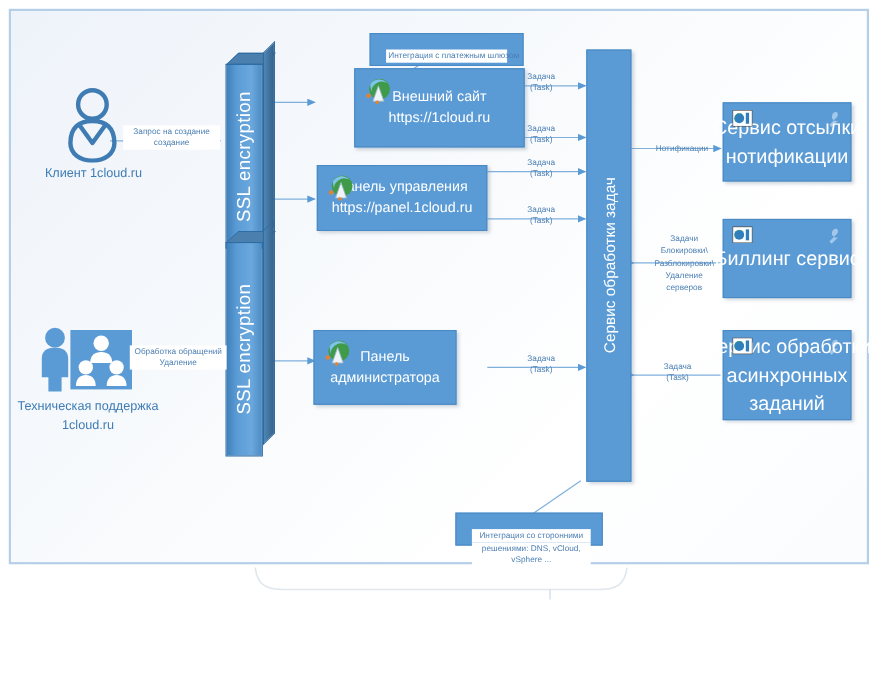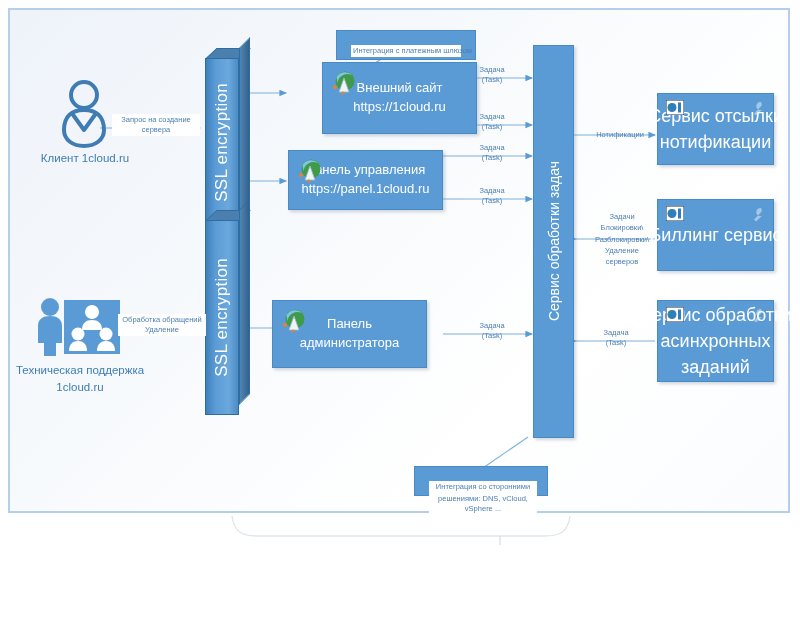--- a/index.html
+++ b/index.html
@@ -213,21 +213,21 @@
       <path d="M6.5,7 A9.5,9.5 0 0,1 22,5.5 A9.5,9.5 0 0,0 8,16 Z" fill="#7fc3ea"></path>
       <path d="M13,22 A9.5,9.5 0 0,0 23,13 A9.5,9.5 0 0,1 13,22 Z" fill="#6fb7e2"></path>
       <path d="M9,22 L14,8 L19,22 Z" fill="#eef4f8" stroke="#9fb7c6" stroke-width=".8"></path>
       <circle cx="5" cy="17" r="2" fill="#e8812a"></circle>
       <circle cx="13" cy="23" r="1.6" fill="#e8812a"></circle>
     </svg>
     <span class="ln">Панель управления</span>
     <span class="ln">https://panel.1cloud.ru</span>
   </div>
 
-  <div class="bbox app-box" style="left:272px;top:300px;width:155px;height:68px;">
+  <div class="bbox app-box" style="left:285px;top:300px;width:130px;height:68px;">
     <svg class="globe-ico" viewBox="0 0 26 26">
       <circle cx="15" cy="11" r="9.5" fill="#3f9a4a"></circle>
       <path d="M6.5,7 A9.5,9.5 0 0,1 22,5.5 A9.5,9.5 0 0,0 8,16 Z" fill="#7fc3ea"></path>
       <path d="M13,22 A9.5,9.5 0 0,0 23,13 A9.5,9.5 0 0,1 13,22 Z" fill="#6fb7e2"></path>
       <path d="M9,22 L14,8 L19,22 Z" fill="#eef4f8" stroke="#9fb7c6" stroke-width=".8"></path>
       <circle cx="5" cy="17" r="2" fill="#e8812a"></circle>
       <circle cx="13" cy="23" r="1.6" fill="#e8812a"></circle>
     </svg>
     <span class="ln">Панель</span>
     <span class="ln">администратора</span>
@@ -275,21 +275,21 @@
       <path d="M11,2 a4,4 0 1,0 2.6,6.2 L6,15.5 l-2-2 L11.4,6 A4,4 0 0,0 11,2 Z" fill="#ffffff" opacity=".8"></path>
     </svg>
     <span class="ln">Сервис обработки</span>
     <span class="ln">асинхронных</span>
     <span class="ln">заданий</span>
   </div>
 
 
   <div class="alabel" style="left:112px;top:114px;width:84px;">
     <span>Запрос на создание</span><br>
-    <span>сервера</span>
+    <span>создание</span>
   </div>
 
   <div class="alabel" style="left:118px;top:314px;width:84px;">
     <span>Обработка обращений</span><br>
     <span>Удаление</span>
   </div>
 
   <div class="alabel nobg" style="left:462px;top:64px;width:56px;">
     <span>Задача</span><br>
     <span>(Task)</span>

